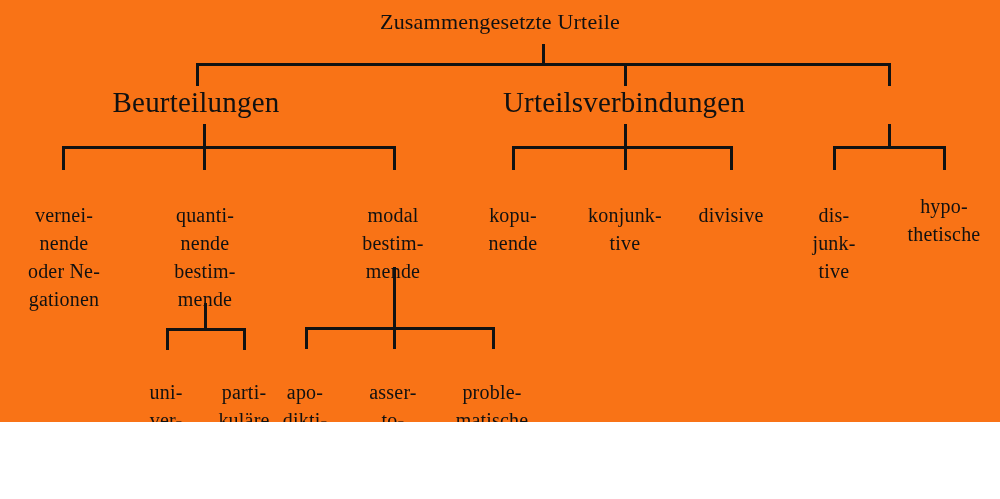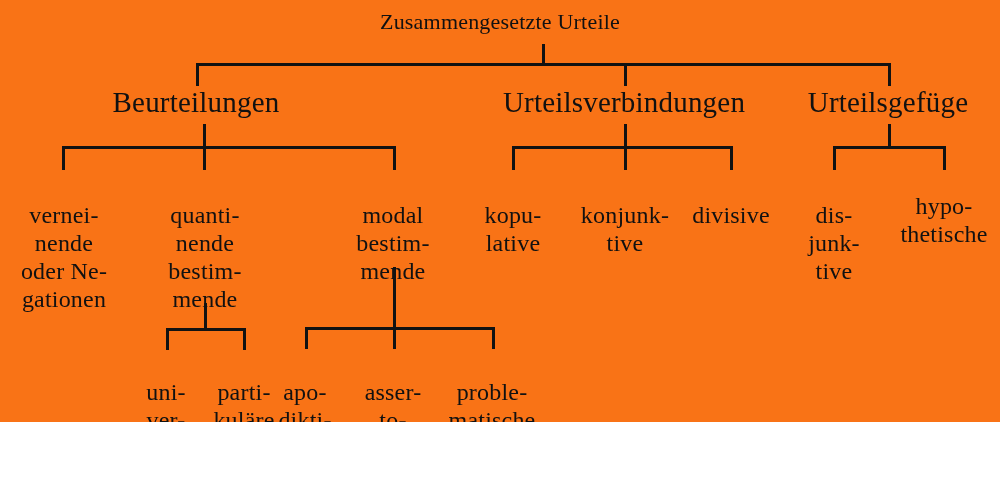--- a/index.html
+++ b/index.html
@@ -14,21 +14,21 @@
     height: 422px;
     background: #f97316;
     font-family: Liberation Serif, serif;
     color: #000000;
     overflow: hidden;
   }
   .node {
     position: absolute;
     text-align: center;
     line-height: 28px;
-    font-size: 24px;
+    font-size: 20px;
     color: #111111;
     white-space: pre-line;
     letter-spacing: 0.2px;
   }
   .node.big {
     font-size: 29px;
     white-space: nowrap;
   }
   .node.title {
     font-size: 22px;
@@ -61,23 +61,20 @@
   <div class="edge v" style="left:196px; top:63px; height:23px;"></div>
   <div class="edge v" style="left:624px; top:63px; height:23px;"></div>
   <div class="edge v" style="left:888px; top:63px; height:23px;"></div>
 
   <div class="node big" style="left:96px; top:88px; width:200px;">
     <span>Beurteilungen</span>
   </div>
   <div class="node big" style="left:494px; top:88px; width:260px;">
     <span>Urteilsverbindungen</span>
   </div>
-  <div class="node big" style="left:788px; top:88px; width:200px;">
-    <span>Urteilsgefüge</span>
-  </div>
 
   <div class="edge v" style="left:203px; top:124px; height:24px;"></div>
   <div class="edge h" style="left:62px; top:146px; width:334px;"></div>
   <div class="edge v" style="left:62px; top:146px; height:24px;"></div>
   <div class="edge v" style="left:203px; top:146px; height:24px;"></div>
   <div class="edge v" style="left:393px; top:146px; height:24px;"></div>
 
   <div class="node" style="left:2px; top:173px; width:124px;">
     <span>vernei-
 nende
@@ -97,21 +94,21 @@
   </div>
 
   <div class="edge v" style="left:624px; top:124px; height:24px;"></div>
   <div class="edge h" style="left:512px; top:146px; width:221px;"></div>
   <div class="edge v" style="left:512px; top:146px; height:24px;"></div>
   <div class="edge v" style="left:624px; top:146px; height:24px;"></div>
   <div class="edge v" style="left:730px; top:146px; height:24px;"></div>
 
   <div class="node" style="left:454px; top:173px; width:118px;">
     <span>kopu-
-lative</span>
+nende</span>
   </div>
   <div class="node" style="left:566px; top:173px; width:118px;">
     <span>konjunk-
 tive</span>
   </div>
   <div class="node" style="left:672px; top:173px; width:118px;">
     <span>divisive</span>
   </div>
 
   <div class="edge v" style="left:888px; top:124px; height:24px;"></div>

